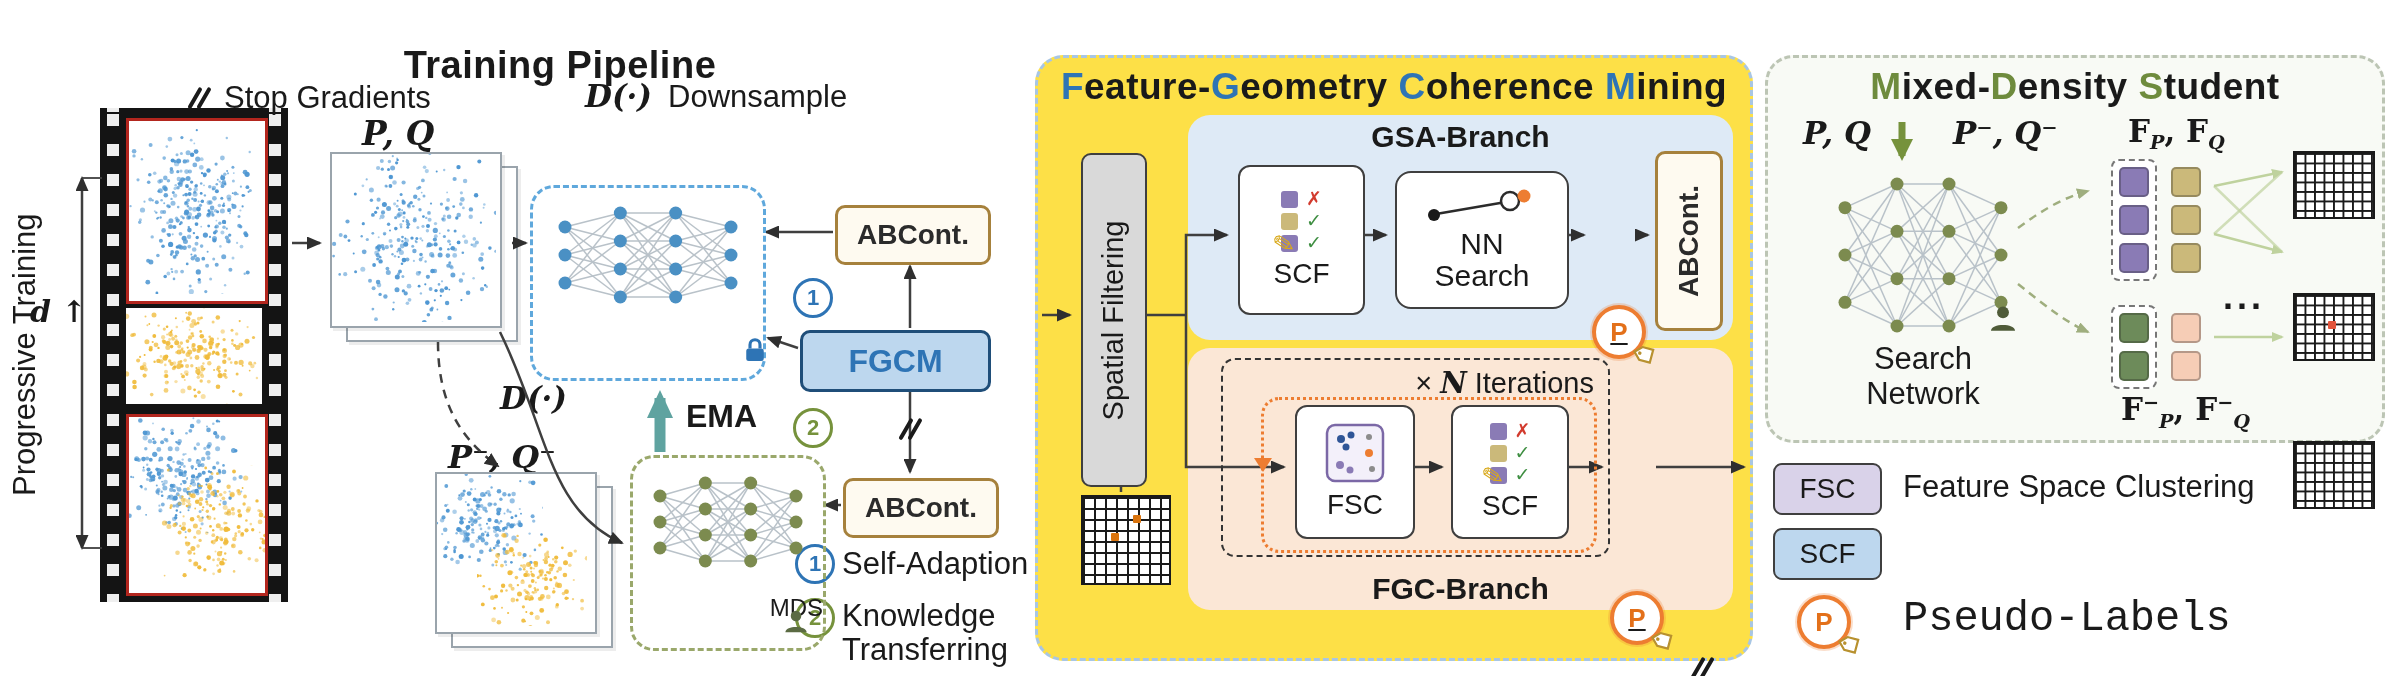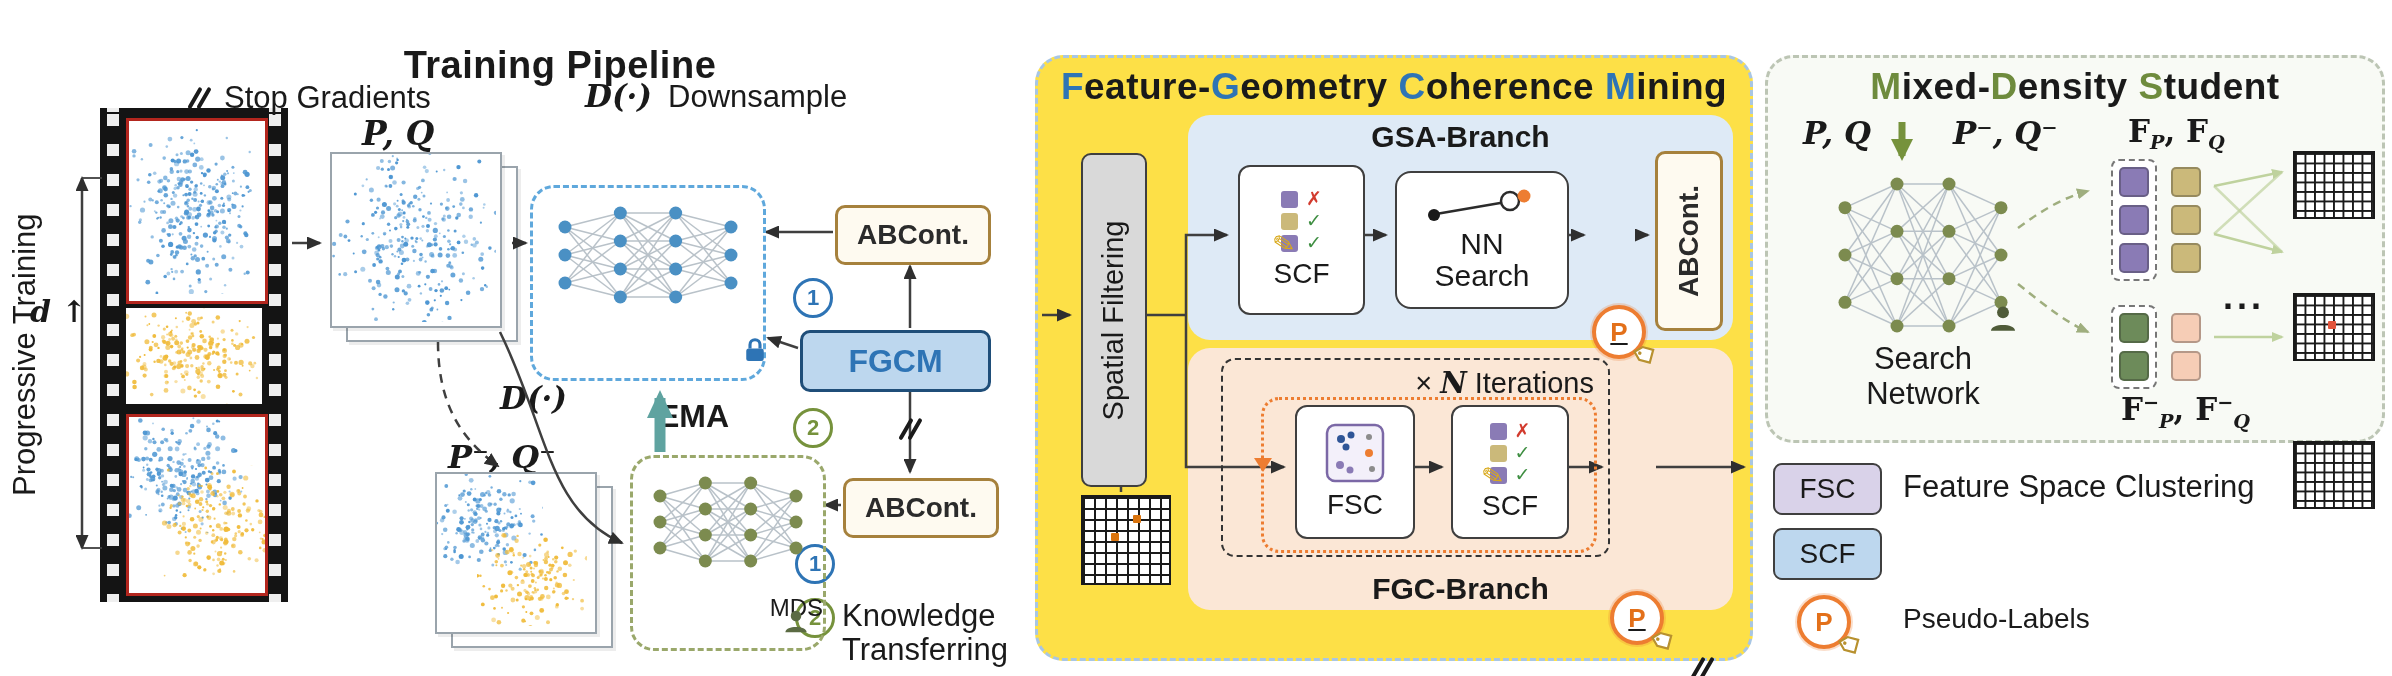--- a/index.html
+++ b/index.html
@@ -1800,21 +1800,21 @@
           <circle cx="178" cy="51" r="6.5" fill="#4A90C4"></circle>
           <circle cx="178" cy="79" r="6.5" fill="#4A90C4"></circle>
         </svg>
     </div>
     <svg class="abs z12" viewBox="0 0 24 24" width="30" height="30" style="left:740px;top:336px;">
       <rect x="5" y="10" width="14" height="10" rx="2" fill="#2E74B5"></rect>
       <path d="M8 10 V7 a4 4 0 0 1 8 0 V10" fill="none" stroke="#2E74B5" stroke-width="2.5"></path>
     </svg>
 
     
-    <div class="abs" style="left:658px;top:398px;font-size:32px;font-weight:bold;">EMA</div>
+    <div class="abs" style="left:686px;top:398px;font-size:32px;font-weight:bold;">EMA</div>
 
     
     <div class="abs dashed-frame-olive z10" style="left:630px;top:455px;width:190px;height:190px;">
       <svg class="abs" style="left:15px;top:16px;" width="160" height="96">
           <line x1="12" y1="22" x2="57.333333333333336" y2="9" stroke="#B9C2C9" stroke-width="1.5"></line>
           <line x1="12" y1="22" x2="57.333333333333336" y2="35" stroke="#B9C2C9" stroke-width="1.5"></line>
           <line x1="12" y1="22" x2="57.333333333333336" y2="61" stroke="#B9C2C9" stroke-width="1.5"></line>
           <line x1="12" y1="22" x2="57.333333333333336" y2="87" stroke="#B9C2C9" stroke-width="1.5"></line>
           <line x1="12" y1="48" x2="57.333333333333336" y2="9" stroke="#B9C2C9" stroke-width="1.5"></line>
           <line x1="12" y1="48" x2="57.333333333333336" y2="35" stroke="#B9C2C9" stroke-width="1.5"></line>
@@ -1889,20 +1889,21 @@
       </div>
     <div class="abs numcirc olive z10" style="left:793px;top:408px;">
         <span>2</span>
       </div>
     <div class="abs hatch z12" style="left:897px;top:416px;"><i></i><i></i></div>
 
     
     <div class="abs numcirc blue" style="left:795px;top:544px;">
         <span>1</span>
       </div>
+    <div class="abs t-label" style="left:842px;top:546px;font-size:31px;">Self-Adaption</div>
     <div class="abs numcirc olive" style="left:795px;top:598px;">
         <span>2</span>
       </div>
     <div class="abs t-label" style="left:842px;top:598px;font-size:31px;">Knowledge</div>
     <div class="abs t-label" style="left:842px;top:632px;font-size:31px;">Transferring</div>
   </div>
 
   <div class="abs panel-mid" style="left:1035px;top:55px;width:712px;height:600px;">
     <div class="abs t-title" style="left:6px;top:8px;width:700px;font-size:37px;">
       <span class="acc-b">F</span><span>eature-</span><span class="acc-b">G</span><span>eometry </span><span class="acc-b">C</span><span>oherence </span><span class="acc-b">M</span><span>ining</span>
@@ -2148,16 +2149,16 @@
       <span>SCF</span>
     </div>
 
     <div class="abs plabel" style="left:32px;top:140px;">
       <span>P</span>
       <svg class="ptag" viewBox="0 0 20 16">
           <path d="M2 8 L8 2 L18 2 L18 14 L8 14 Z" fill="#fff" stroke="#B8912F" stroke-width="2"></path>
           <circle cx="7" cy="8" r="1.6" fill="#B8912F"></circle>
         </svg>
     </div>
-    <div class="abs" style="left:138px;top:138px;height:52px;line-height:52px;font-size:28px;">Pseudo-Labels</div>
+    <div class="abs" style="left:138px;top:138px;height:52px;line-height:52px;font-size:42px;font-family:Liberation Mono, monospace;">Pseudo-Labels</div>
   </div>
 
 </div>
 
 </body></html>

